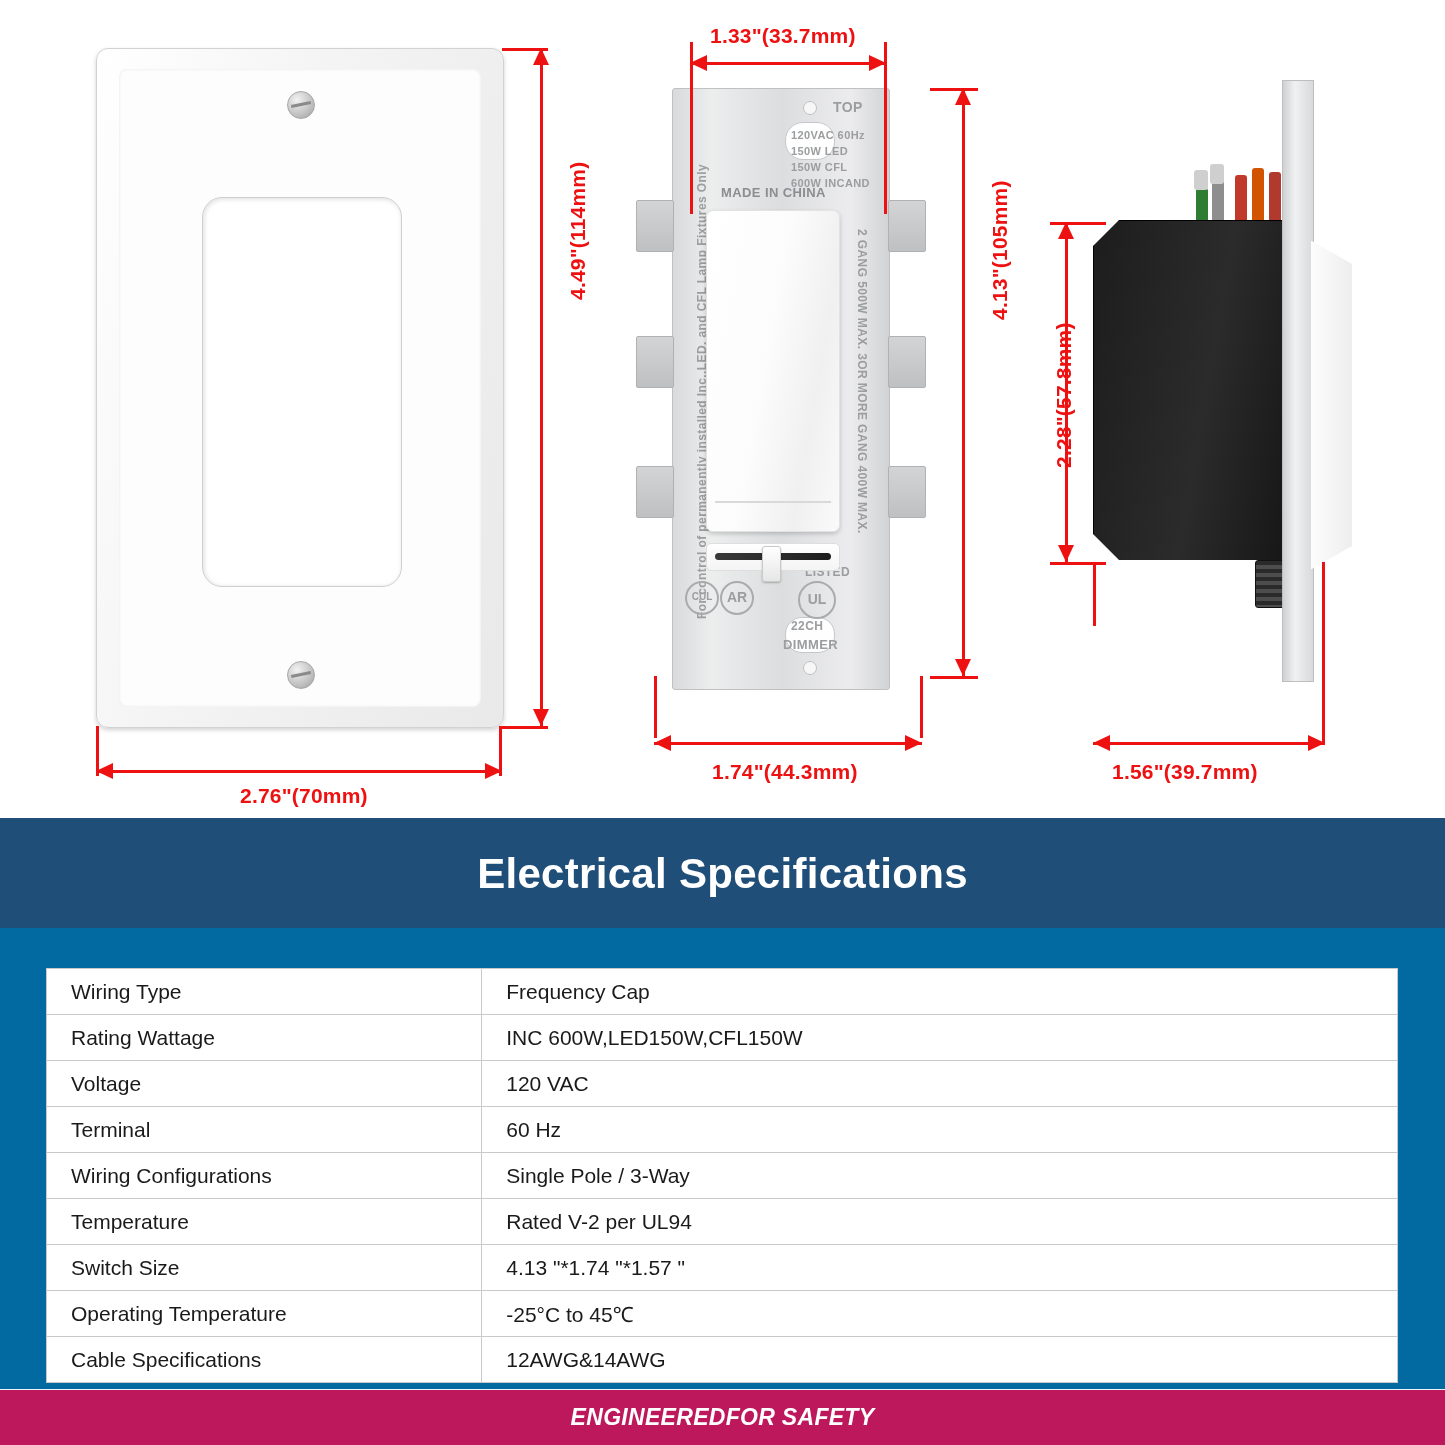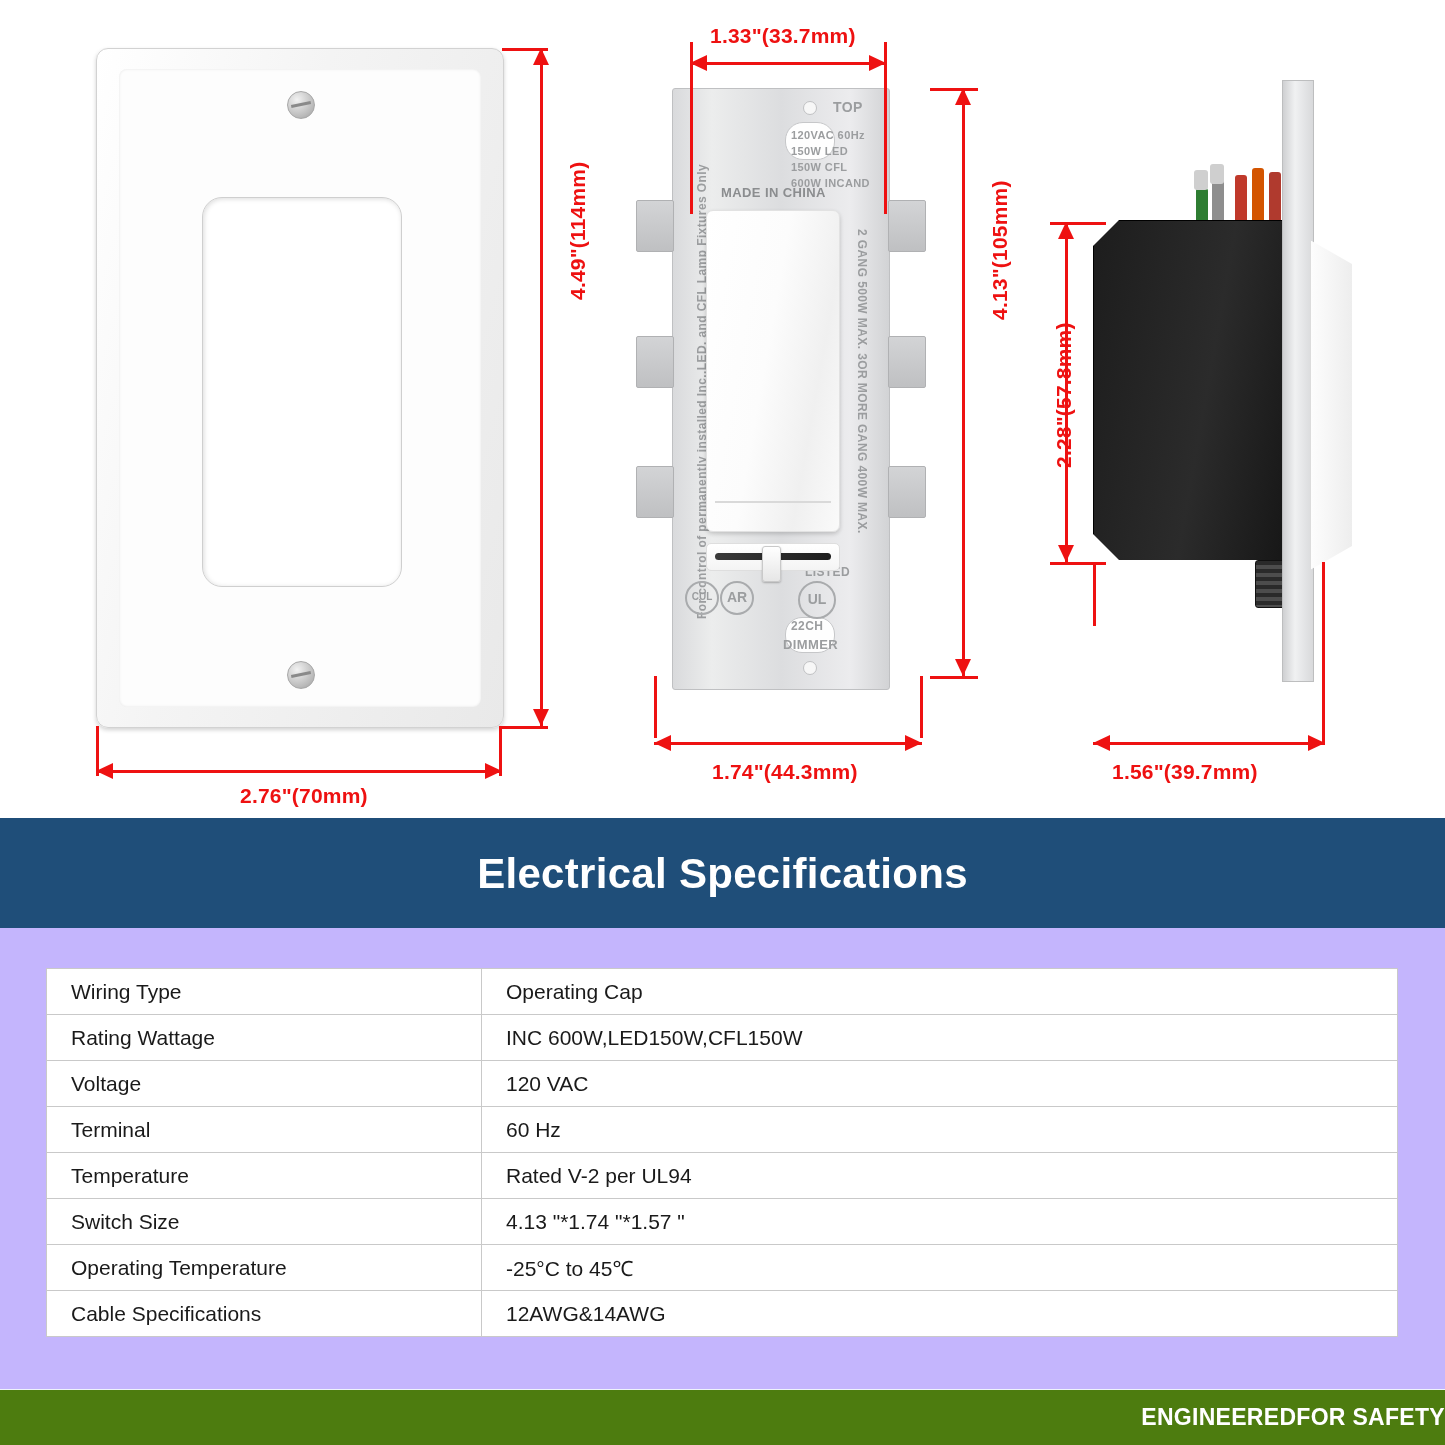--- a/index.html
+++ b/index.html
@@ -150,35 +150,35 @@
   
   #spec-wrap{position:absolute;left:0;top:820px;width:1445px;height:625px;background:#eef3fb;}
   #spec-header{
     position:absolute;left:0;top:0;width:1445px;height:108px;background:#1f4e79;
     display:flex;align-items:center;justify-content:center;
   }
   #spec-header h1{
     margin:0;color:#ffffff;font-size:42px;font-weight:bold;letter-spacing:.3px;
   }
   #spec-body{
-    position:absolute;left:0;top:108px;width:1445px;height:461px;background:#c4b5fd;
+    position:absolute;left:0;top:108px;width:1445px;height:461px;background:#0369a1;
   }
   table#spec-table{
     position:absolute;left:46px;top:40px;width:1352px;
     border-collapse:collapse;background:#ffffff;
   }
   #spec-table td{
     border:1px solid #c9c9c9;height:45px;font-size:21px;color:#1a1a1a;
     padding:0 0 0 24px;
   }
   #spec-table td.k{width:425px;}
   #spec-table td.v{width:925px;}
   #spec-footer{
-    position:absolute;left:0;top:1390px;width:1445px;height:55px;background:#4d7c0f;
-    display:flex;align-items:center;justify-content:flex-end;
+    position:absolute;left:0;top:1390px;width:1445px;height:55px;background:#be185d;
+    display:flex;align-items:center;justify-content:center;font-style:italic;
   }
   #spec-footer span{color:#ffffff;font-size:23px;font-weight:bold;letter-spacing:.3px;}
   .divider{position:absolute;left:0;width:1445px;height:3px;background:#1f4e79;}
 </style>
 </head>
 <body>
 
 <div id="diagram">
 
   <div id="plate">
@@ -295,33 +295,37 @@
 <div class="divider" style="top:818px;"></div>
 <div id="spec-wrap">
   <div id="spec-header">
     <h1>Electrical Specifications</h1>
   </div>
   <div id="spec-body">
     <table id="spec-table">
       <tbody id="spec-tbody">
           <tr>
             <td class="k">Wiring Type</td>
-            <td class="v">Operating Cap</td>
+            <td class="v">Frequency Cap</td>
           </tr>
           <tr>
             <td class="k">Rating Wattage</td>
             <td class="v">INC 600W,LED150W,CFL150W</td>
           </tr>
           <tr>
             <td class="k">Voltage</td>
             <td class="v">120 VAC</td>
           </tr>
           <tr>
             <td class="k">Terminal</td>
             <td class="v">60 Hz</td>
+          </tr>
+          <tr>
+            <td class="k">Wiring Configurations</td>
+            <td class="v">Single Pole / 3-Way</td>
           </tr>
           <tr>
             <td class="k">Temperature</td>
             <td class="v">Rated V-2 per UL94</td>
           </tr>
           <tr>
             <td class="k">Switch Size</td>
             <td class="v">4.13 "*1.74 "*1.57 "</td>
           </tr>
           <tr>

